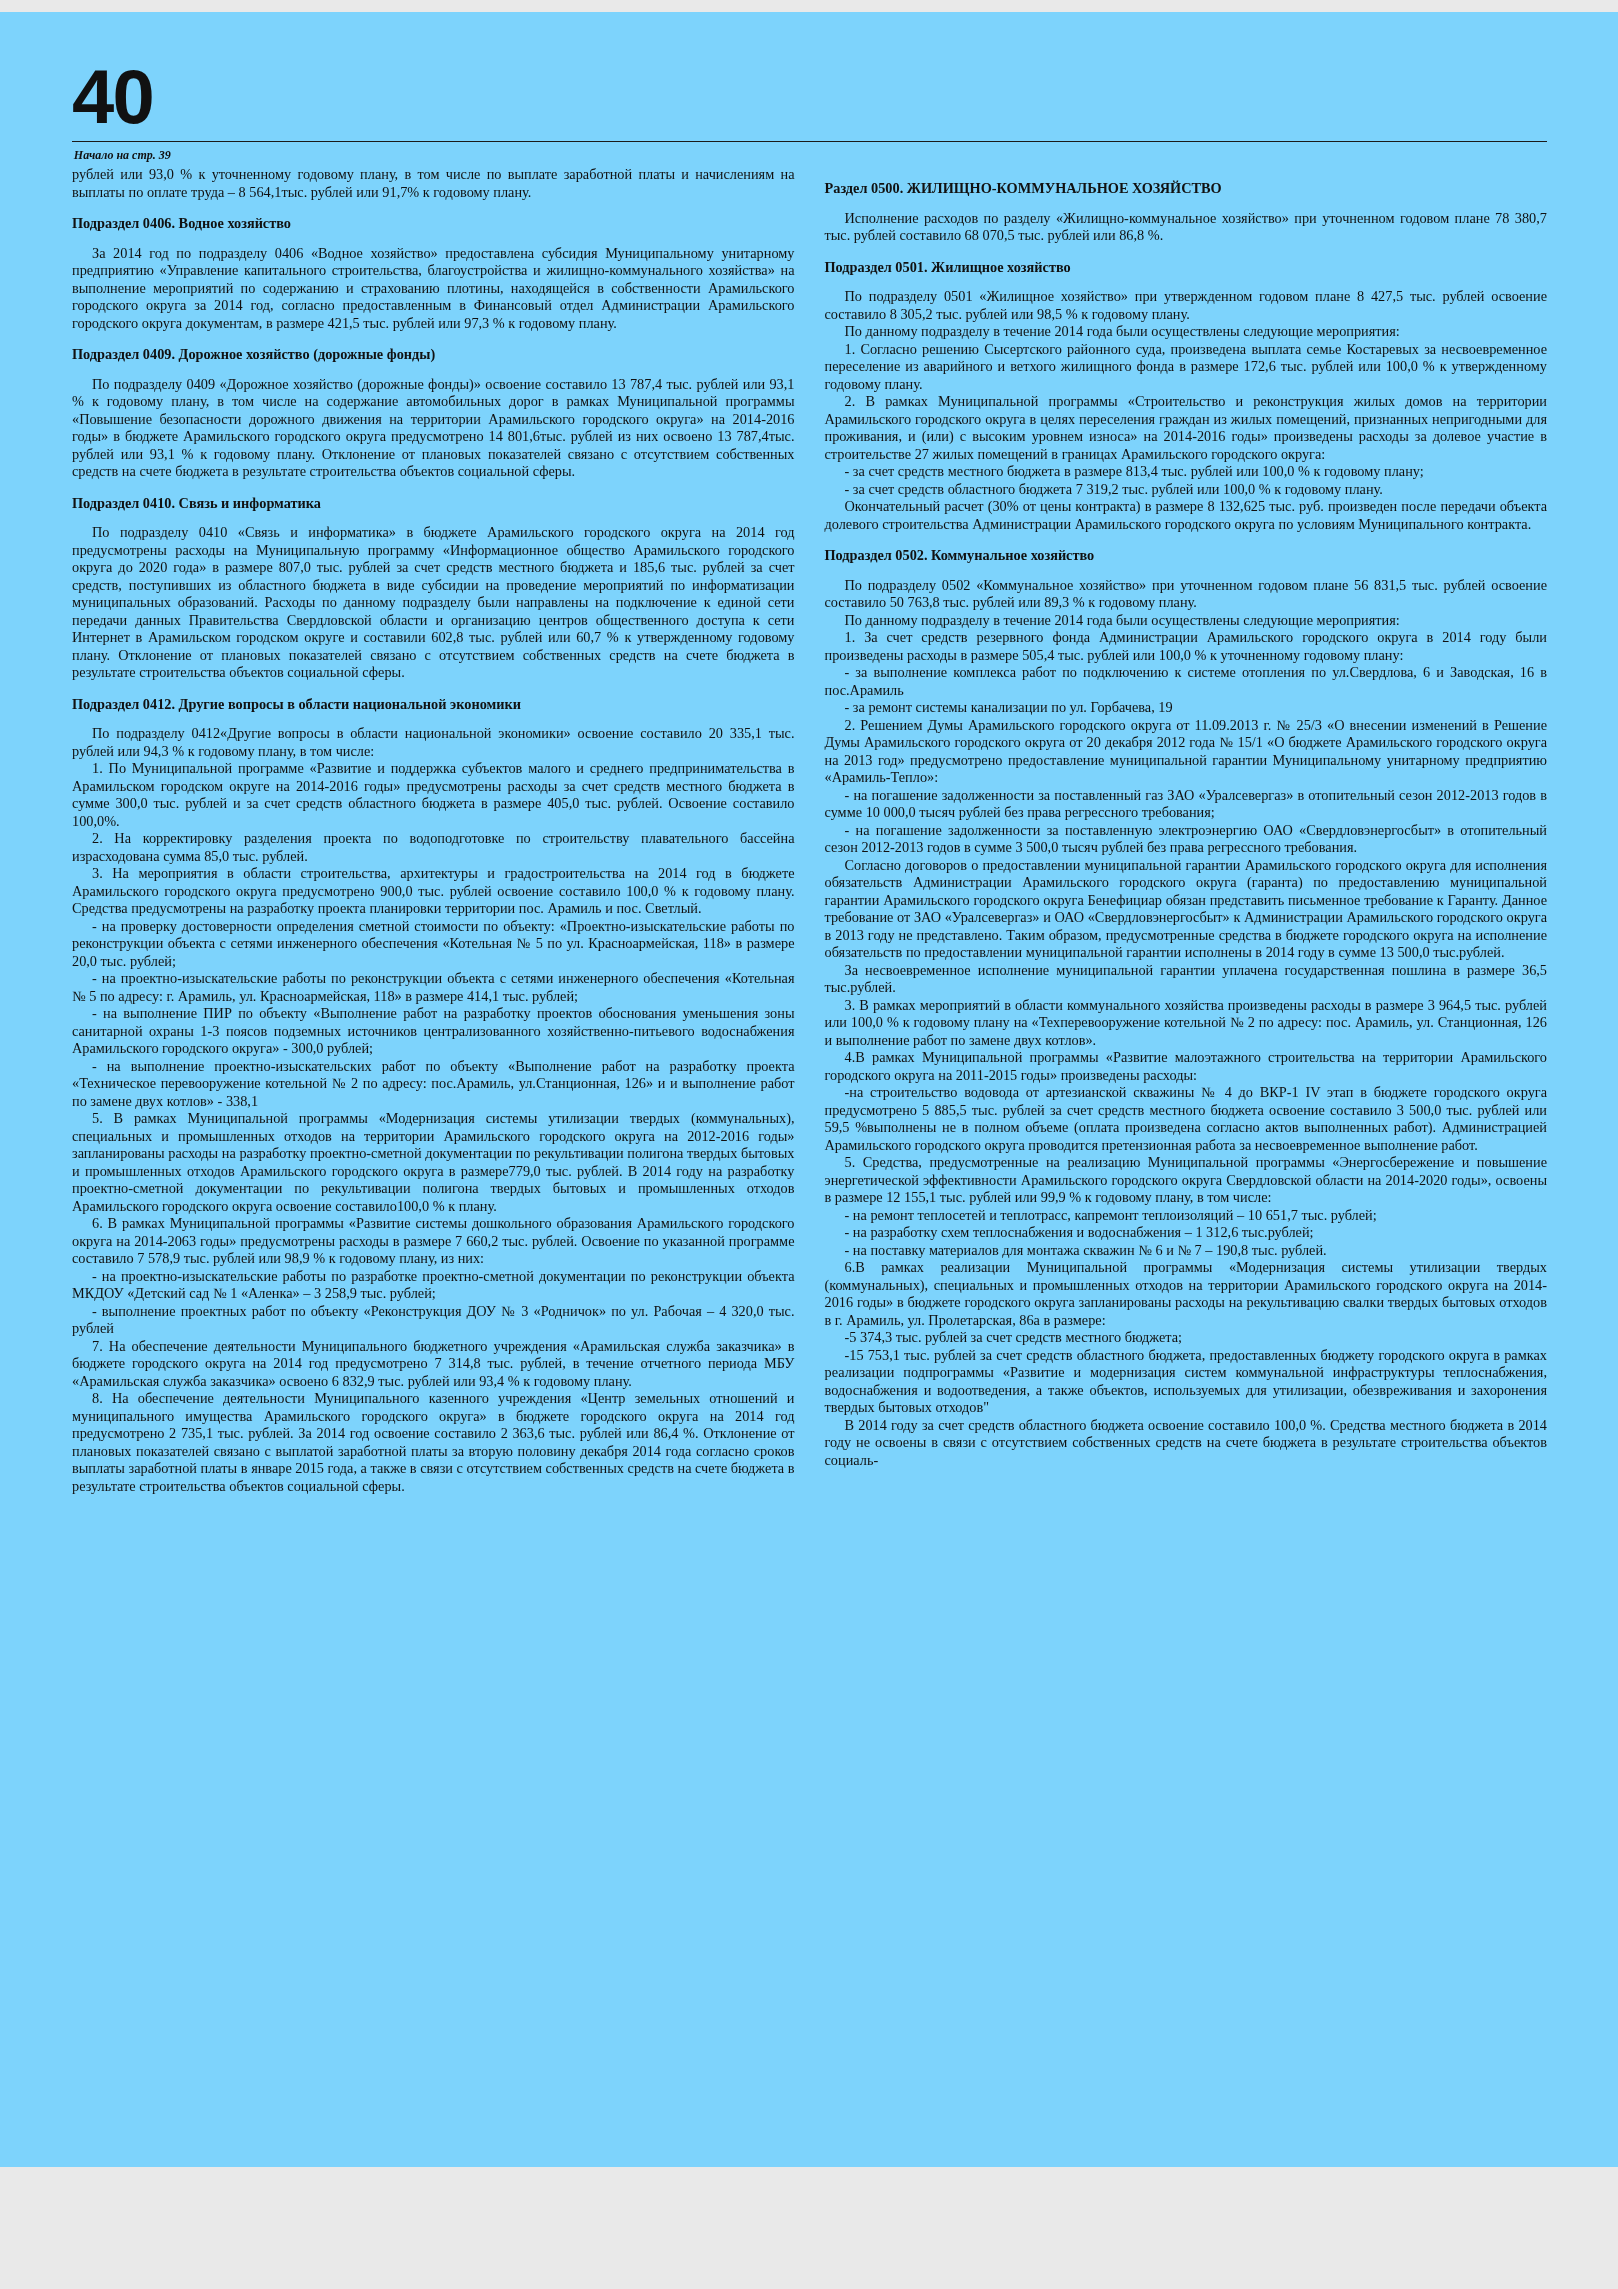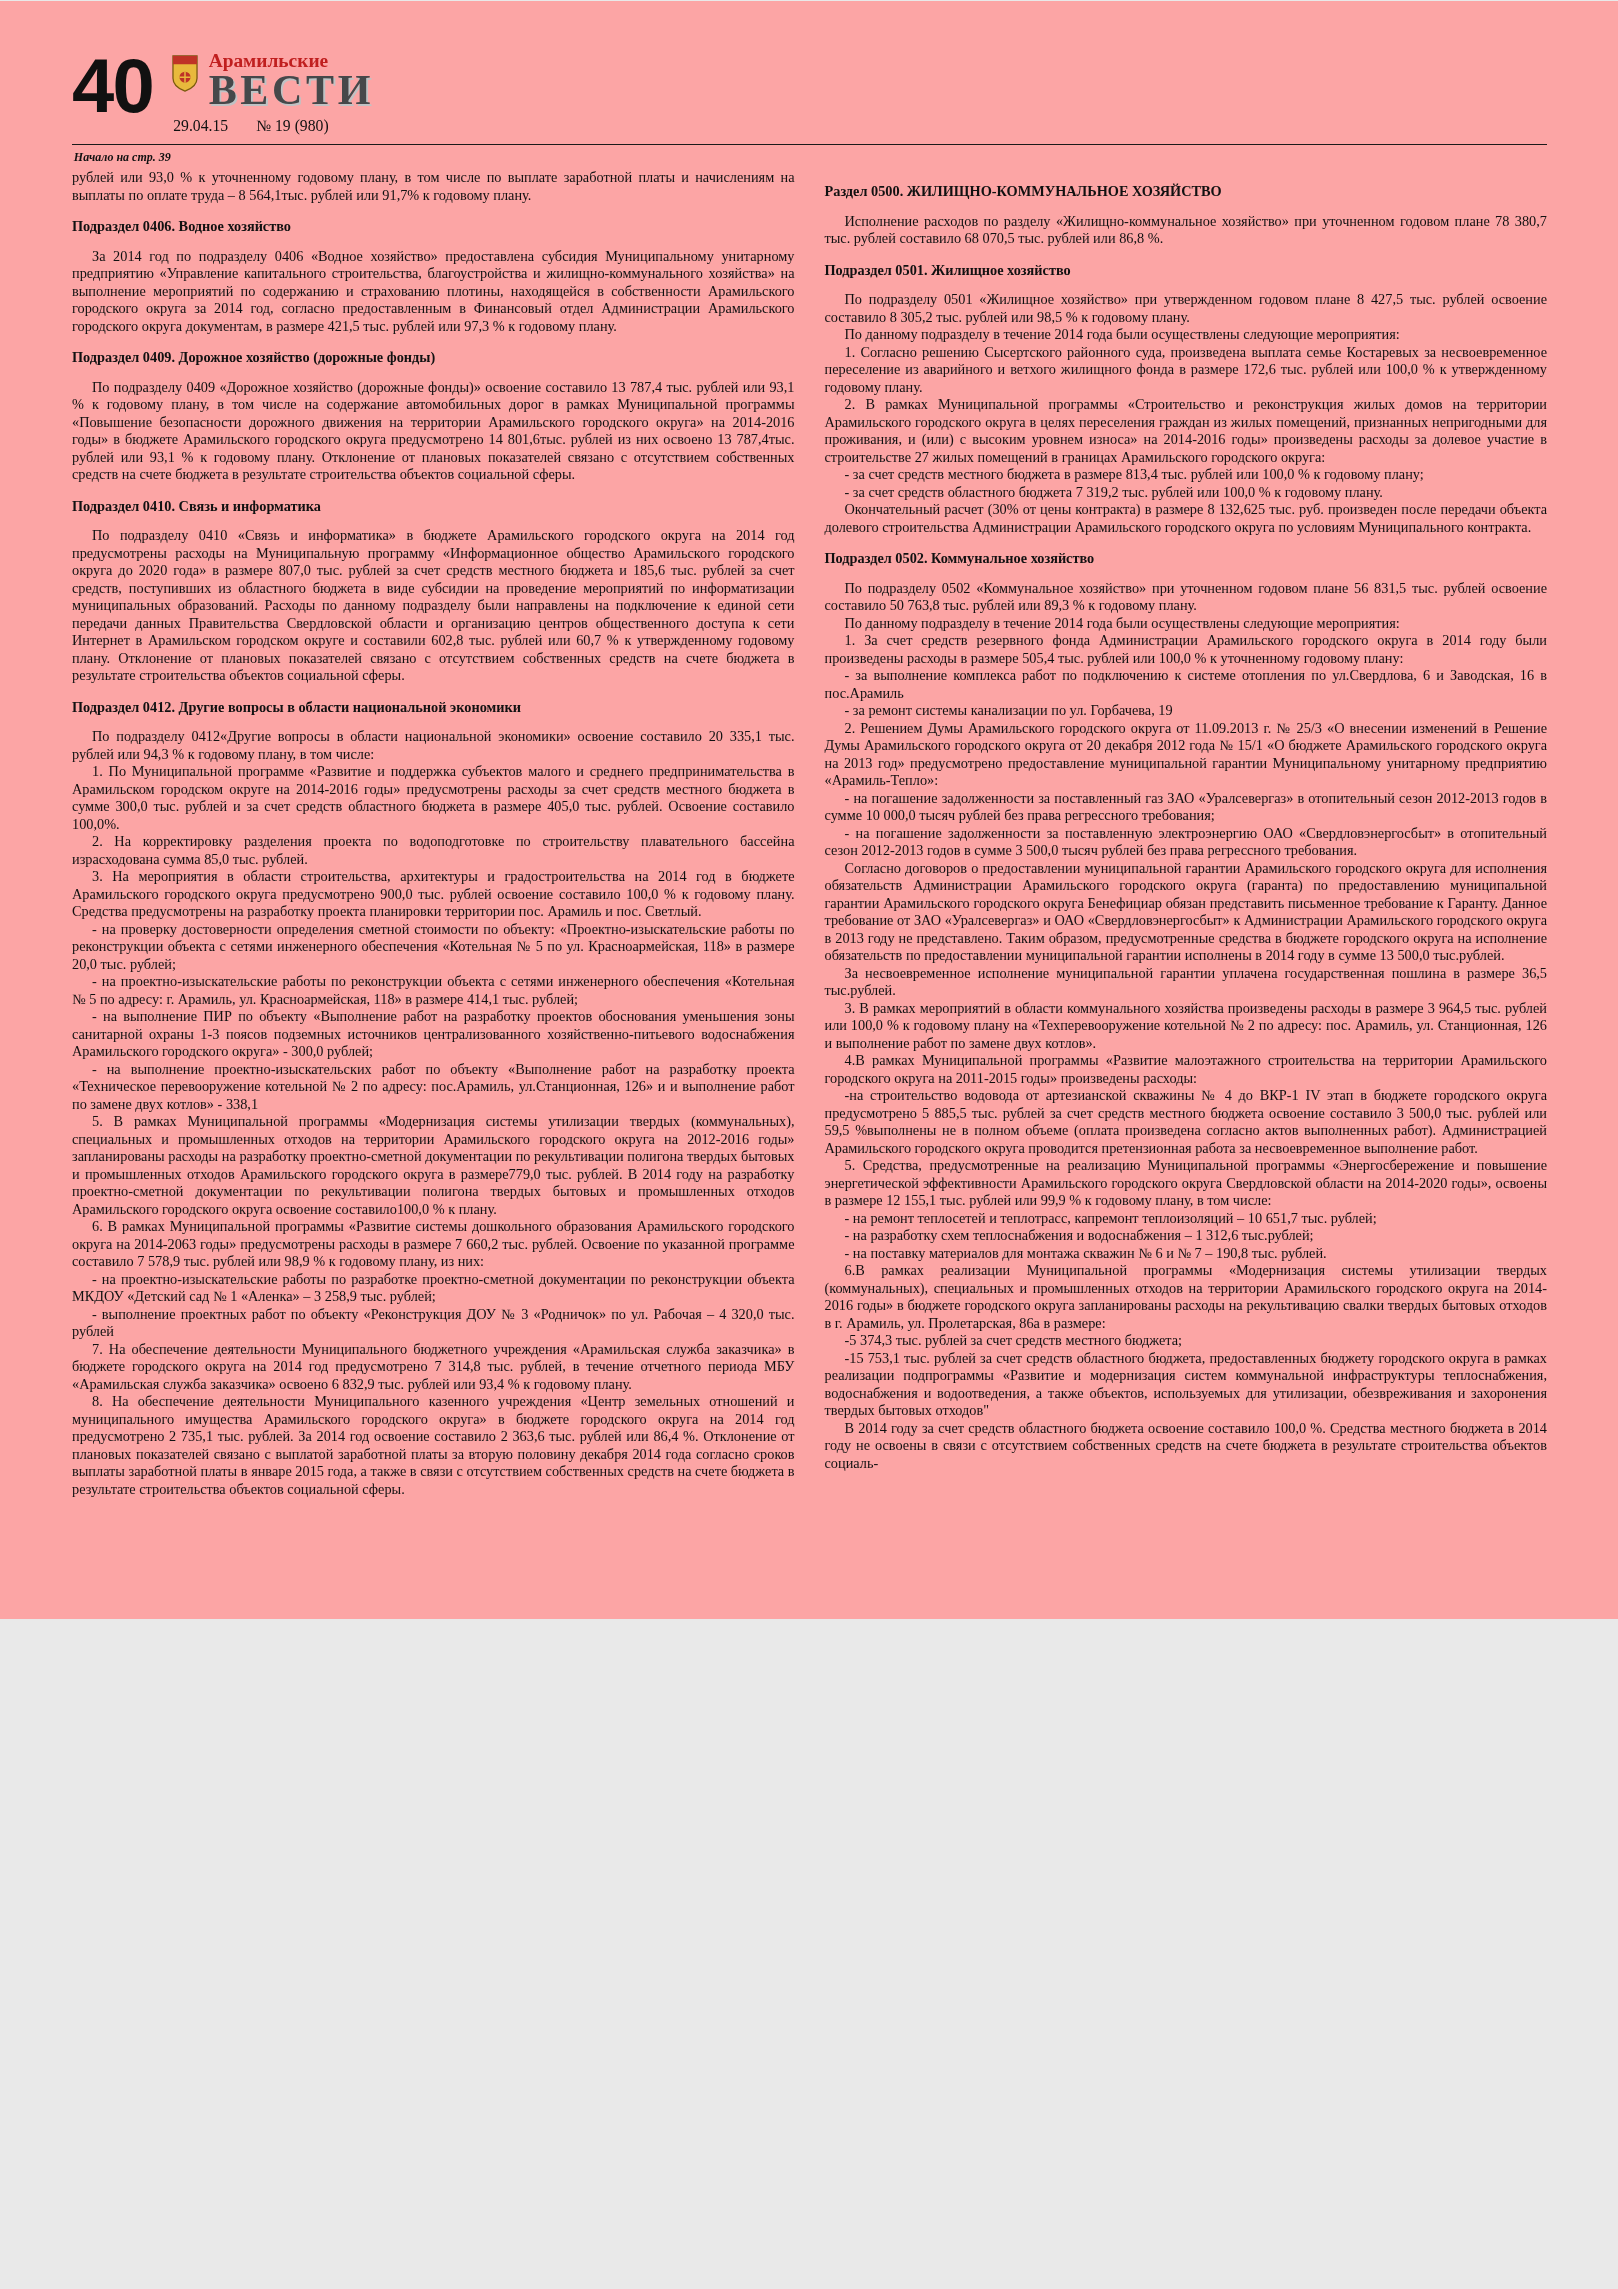--- a/index.html
+++ b/index.html
@@ -1,20 +1,20 @@
 <!DOCTYPE html>
 <html lang="ru" style="font-size:14.8px"><head>
 <meta charset="utf-8">
 <style>
   * { margin:0; padding:0; box-sizing:border-box; }
   html,body { background:#e9e9e9; }
   body { font-family:"Liberation Serif", serif; color:#111; }
   .page {
-    position:relative; width:1619px; height:1618px; background:#fca5a5;
-    padding:28px 72px 37px 72px; overflow:hidden; margin:1px auto;
+    position:relative; width:1619px; height:2155px; background:#7dd3fc;
+    padding:28px 72px 37px 72px; overflow:hidden; margin:12px auto;
   }
   
   .masthead { display:flex; align-items:flex-start; gap:18.5px; padding-top:22px; }
   .page-num {
     font-family:"Liberation Sans", sans-serif; font-weight:bold;
     font-size:76px; line-height:0.92; letter-spacing:-1.8px;
   }
   .brand { display:flex; flex-direction:column; }
   .brand-row { display:flex; align-items:flex-start; gap:9.2px; }
   .emblem { display:inline-block; margin-top:3.7px; }
@@ -42,40 +42,20 @@
   }
 </style>
 </head>
 <body>
 
 <div class="page">
 
   <header>
     <div class="masthead">
       <div class="page-num">40</div>
-      <div class="brand">
-        <div class="brand-row">
-          <span class="emblem">
-            <svg viewBox="0 0 30 40" width="28" height="37" aria-hidden="true">
-              <path d="M2 1 h26 v24 c0 8-6.5 11.5-13 14 C8.5 36.5 2 33 2 25 Z" fill="#e8b93c" stroke="#7a5a10" stroke-width="1.4"></path>
-              <path d="M2 1 h26 v9 H2 Z" fill="#bf3327"></path>
-              <circle cx="15" cy="24" r="6" fill="#bf3327"></circle>
-              <path d="M9 24 h12 M15 18 v12" stroke="#e8b93c" stroke-width="1.6"></path>
-            </svg>
-          </span>
-          <div class="brand-text">
-            <span class="brand-top">Арамильские</span>
-            <span class="brand-main">ВЕСТИ</span>
-          </div>
-        </div>
-        <div class="date-line">
-          <span>29.04.15</span>
-          <span>№ 19 (980)</span>
-        </div>
-      </div>
     </div>
     <div class="rule"></div>
     <div class="continuation">Начало на стр. 39</div>
   </header>
 
   <main class="columns">
     <div class="column" id="col-left">
         <p class="noindent">рублей или 93,0 % к уточненному годовому плану, в том числе по выплате заработной платы и начислениям на выплаты по оплате труда – 8 564,1тыс. рублей или 91,7% к годовому плану.</p>
         <h3 class="heading">Подраздел 0406. Водное хозяйство</h3>
         <p class="">За 2014 год по подразделу 0406 «Водное хозяйство» предоставлена субсидия Муниципальному унитарному предприятию «Управление капитального строительства, благоустройства и жилищно-коммунального хозяйства» на выполнение мероприятий по содержанию и страхованию плотины, находящейся в собственности Арамильского городского округа за 2014 год, согласно предоставленным в Финансовый отдел Администрации Арамильского городского округа документам, в размере 421,5 тыс. рублей или 97,3 % к годовому плану.</p>

